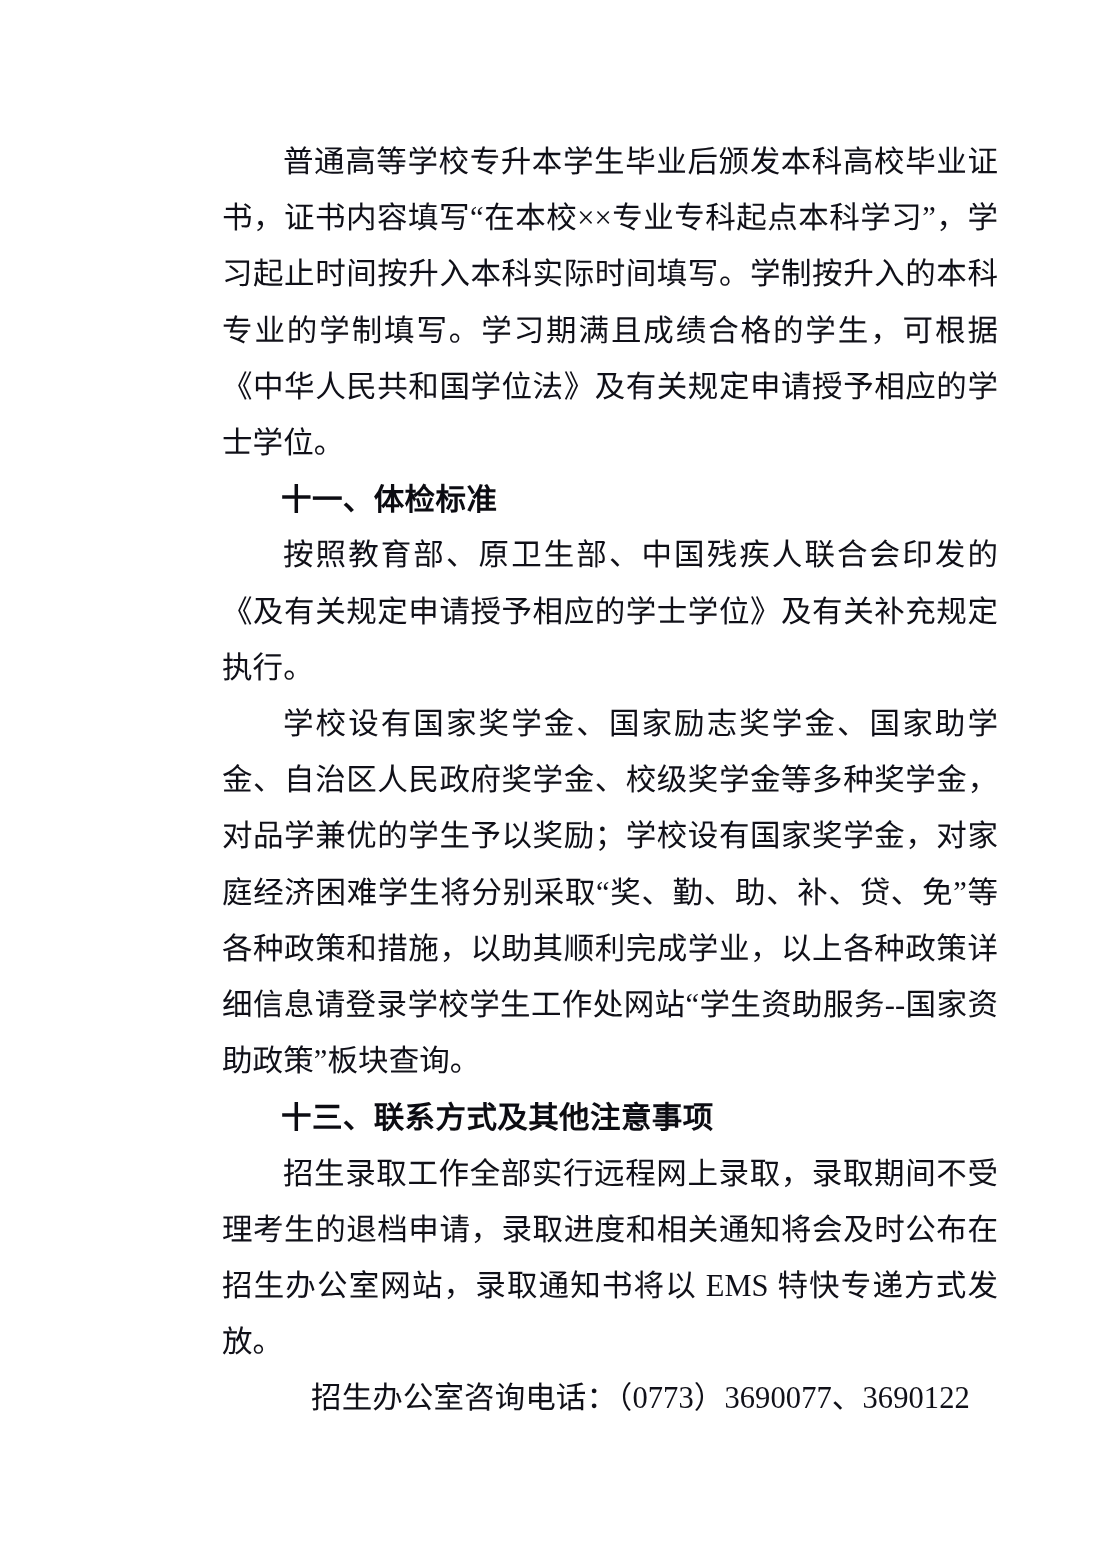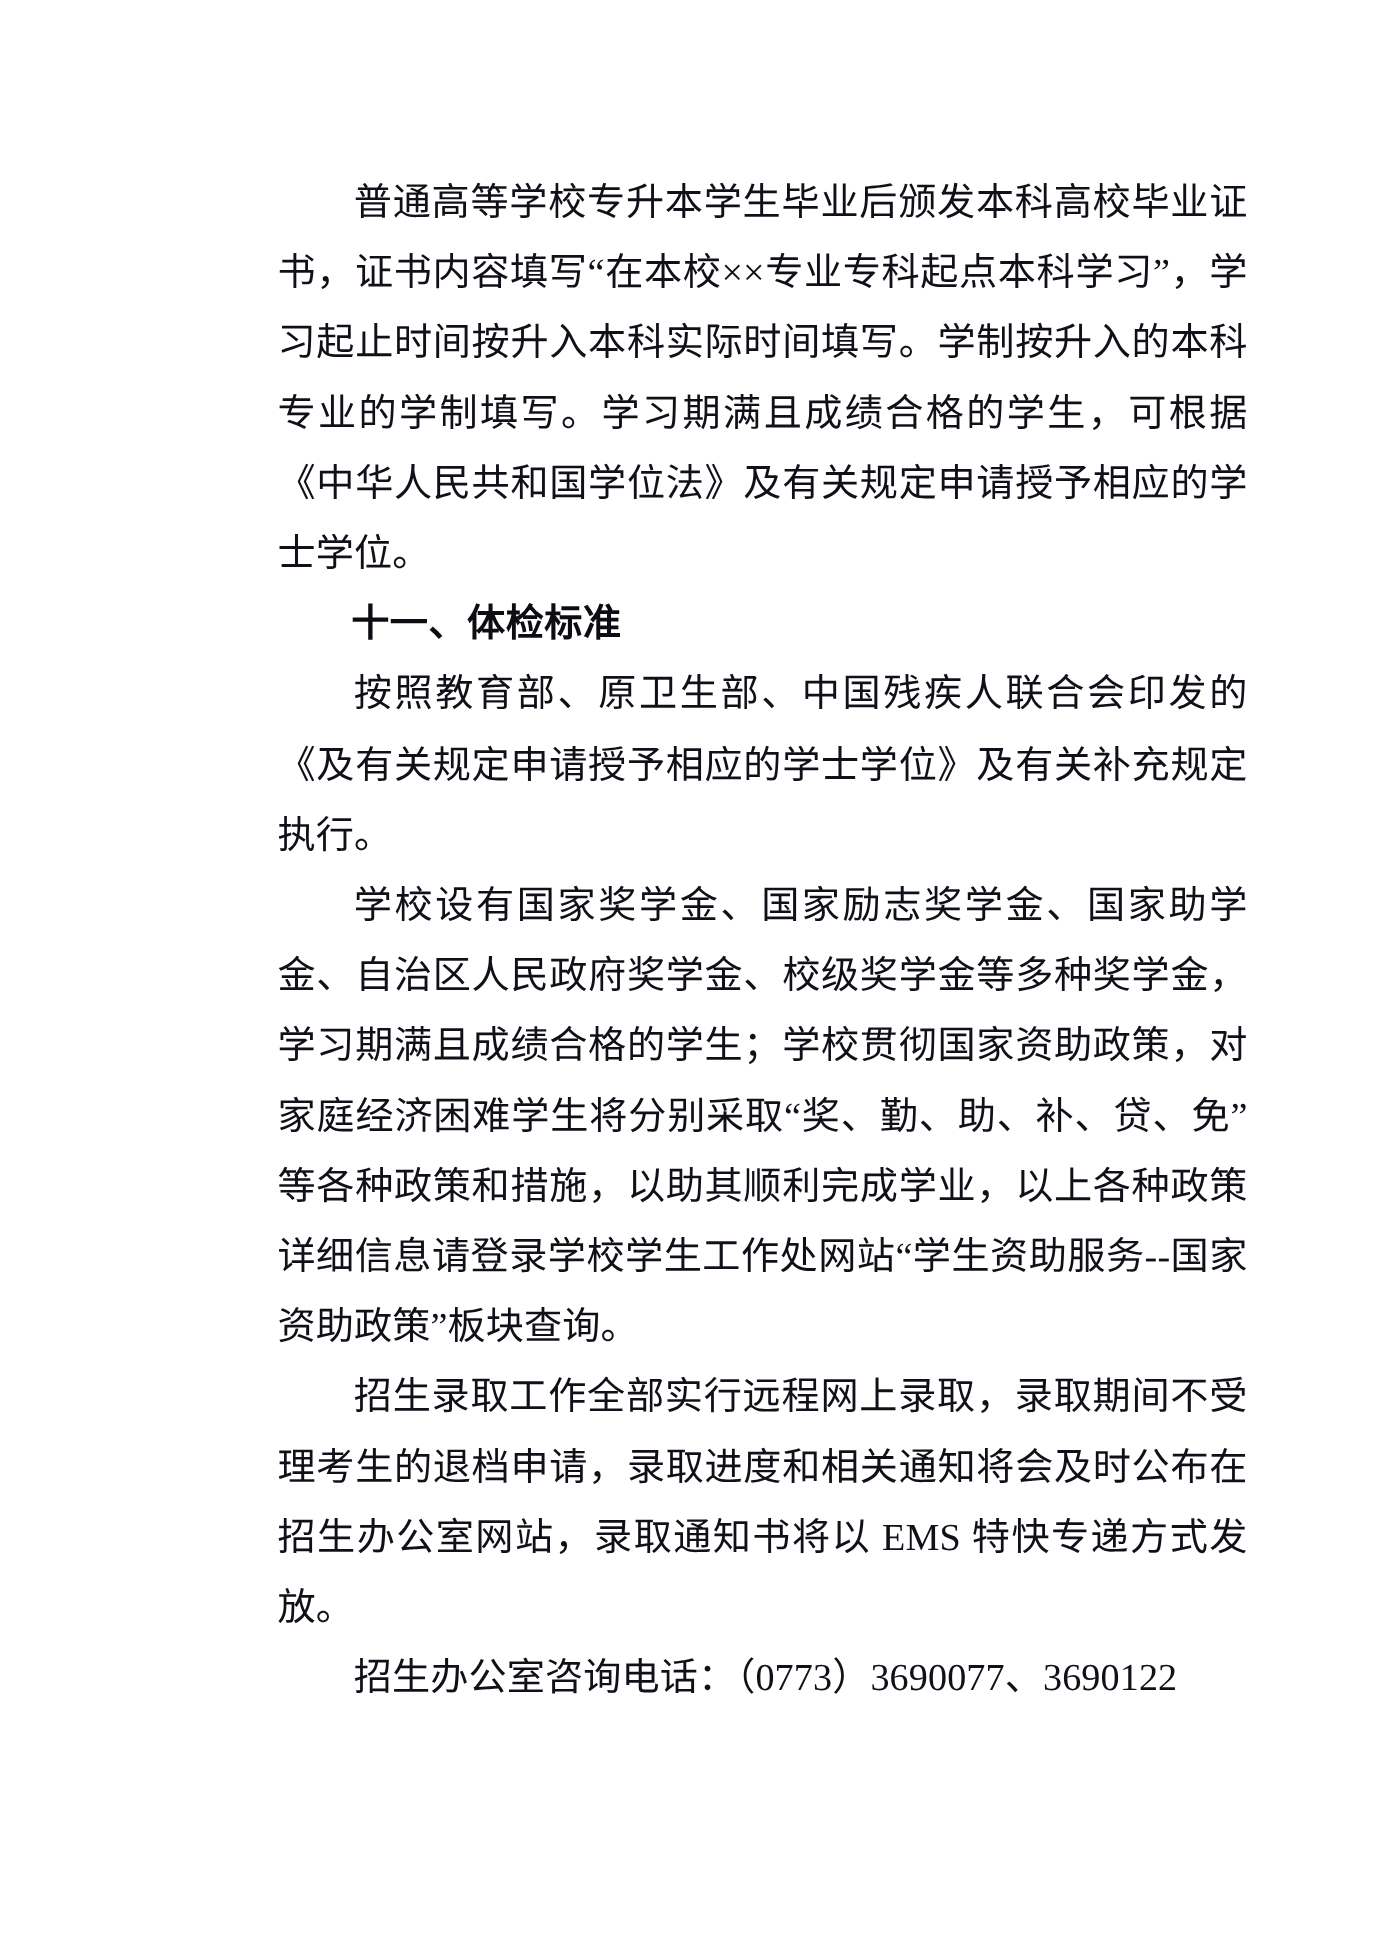--- a/index.html
+++ b/index.html
@@ -51,37 +51,38 @@
     margin: 0;
     text-indent: 59px;
     letter-spacing: 0.4px;
     white-space: nowrap;
   }
 
   .gap-before-heading { margin-top: 0px; }
 
   
   .para-last {
-    text-align: left;
+    text-align: center;
   }
 </style>
 </head>
 <body>
 
 <div class="page">
   <div class="content">
 
     <p class="para">普通高等学校专升本学生毕业后颁发本科高校毕业证书，证书内容填写“在本校××专业专科起点本科学习”，学习起止时间按升入本科实际时间填写。学制按升入的本科专业的学制填写。学习期满且成绩合格的学生，可根据《中华人民共和国学位法》及有关规定申请授予相应的学士学位。</p>
 
     <h2 class="heading gap-before-heading">十一、体检标准</h2>
 
     <p class="para">按照教育部、原卫生部、中国残疾人联合会印发的《及有关规定申请授予相应的学士学位》及有关补充规定执行。</p>
 
 
-    <p class="para">学校设有国家奖学金、国家励志奖学金、国家助学金、自治区人民政府奖学金、校级奖学金等多种奖学金，学习期满且成绩合格的学生；学校贯彻国家资助政策，对家庭经济困难学生将分别采取“奖、勤、助、补、贷、免”等各种政策和措施，以助其顺利完成学业，以上各种政策详细信息请登录学校学生工作处网站“学生资助服务--国家资助政策”板块查询。</p>
+    <p class="para">学校设有国家奖学金、国家励志奖学金、国家助学金、自治区人民政府奖学金、校级奖学金等多种奖学金，对品学兼优的学生予以奖励；学校设有国家奖学金，对家庭经济困难学生将分别采取“奖、勤、助、补、贷、免”等各种政策和措施，以助其顺利完成学业，以上各种政策详细信息请登录学校学生工作处网站“学生资助服务--国家资助政策”板块查询。</p>
 
+    <h2 class="heading gap-before-heading">十三、联系方式及其他注意事项</h2>
 
     <p class="para">招生录取工作全部实行远程网上录取，录取期间不受理考生的退档申请，录取进度和相关通知将会及时公布在招生办公室网站，录取通知书将以 EMS 特快专递方式发放。</p>
 
     <p class="para para-last">招生办公室咨询电话：（0773）3690077、3690122</p>
 
   </div>
 </div>
 
 </body></html>

